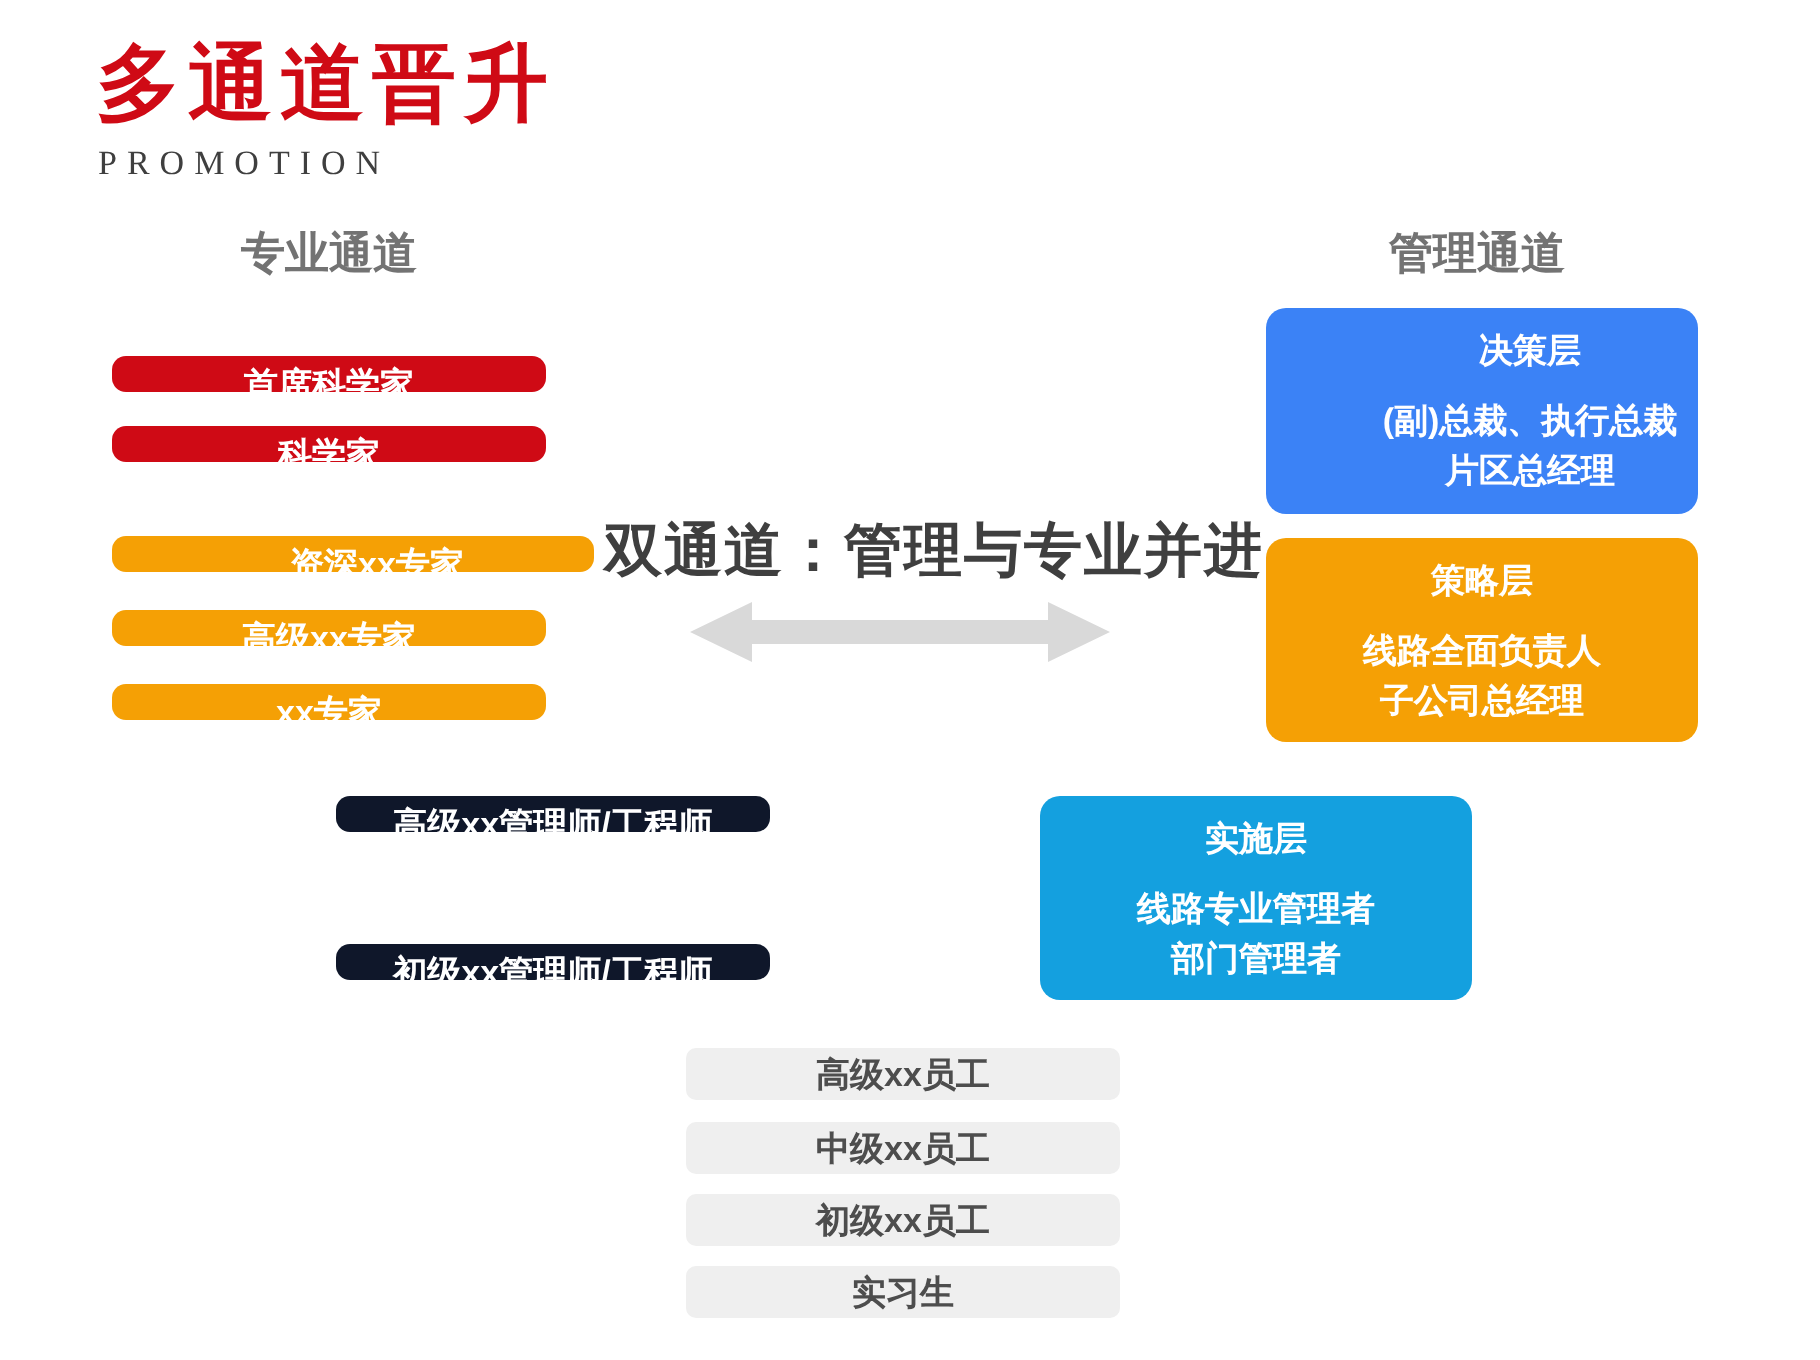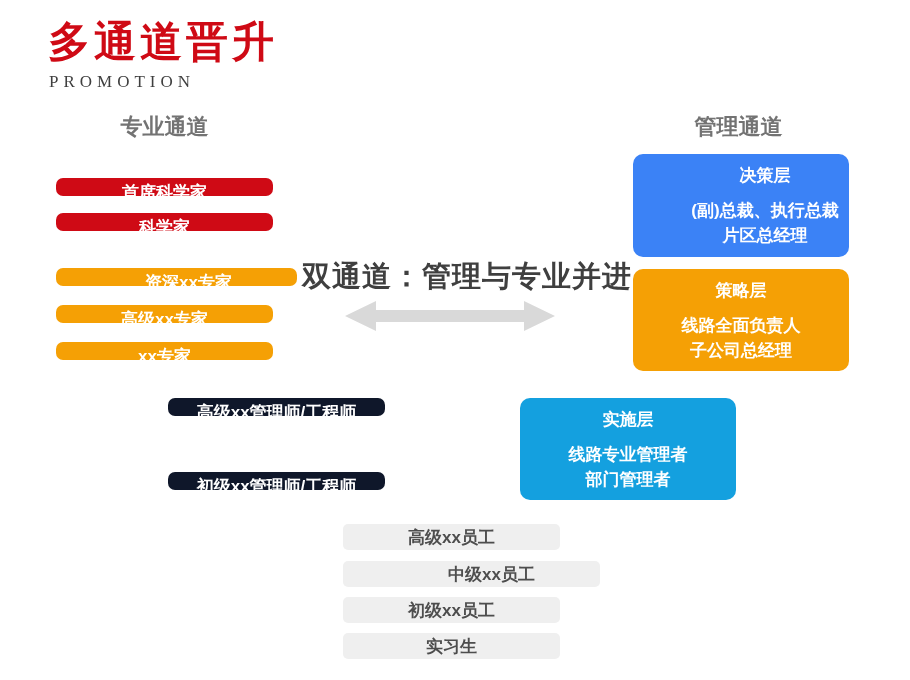--- a/index.html
+++ b/index.html
@@ -68,21 +68,21 @@
   <div class="pill red" style="left:56px; top:213px;">科学家</div>
 
   <div class="pill orange" style="left:56px; top:268px;padding-left:24px;">资深xx专家</div>
   <div class="pill orange" style="left:56px; top:305px;">高级xx专家</div>
   <div class="pill orange" style="left:56px; top:342px;">xx专家</div>
 
   <div class="pill blue" style="left:168px; top:398px;">高级xx管理师/工程师</div>
   <div class="pill blue" style="left:168px; top:472px;">初级xx管理师/工程师</div>
 
   <div class="pill gray" style="left:343px; top:524px;">高级xx员工</div>
-  <div class="pill gray" style="left:343px; top:561px;padding-left:40px;">中级xx员工</div>
+  <div class="pill gray" style="left:343px; top:561px;">中级xx员工</div>
   <div class="pill gray" style="left:343px; top:597px;">初级xx员工</div>
   <div class="pill gray" style="left:343px; top:633px;">实习生</div>
 
   <div class="bigbox red" style="left:633px; top:154px; height:103px;">
     <div class="bb-title">决策层</div>
     <div class="bb-line">(副)总裁、执行总裁</div>
     <div class="bb-line">片区总经理</div>
   </div>
 
   <div class="bigbox orange" style="left:633px; top:269px; height:102px;">

